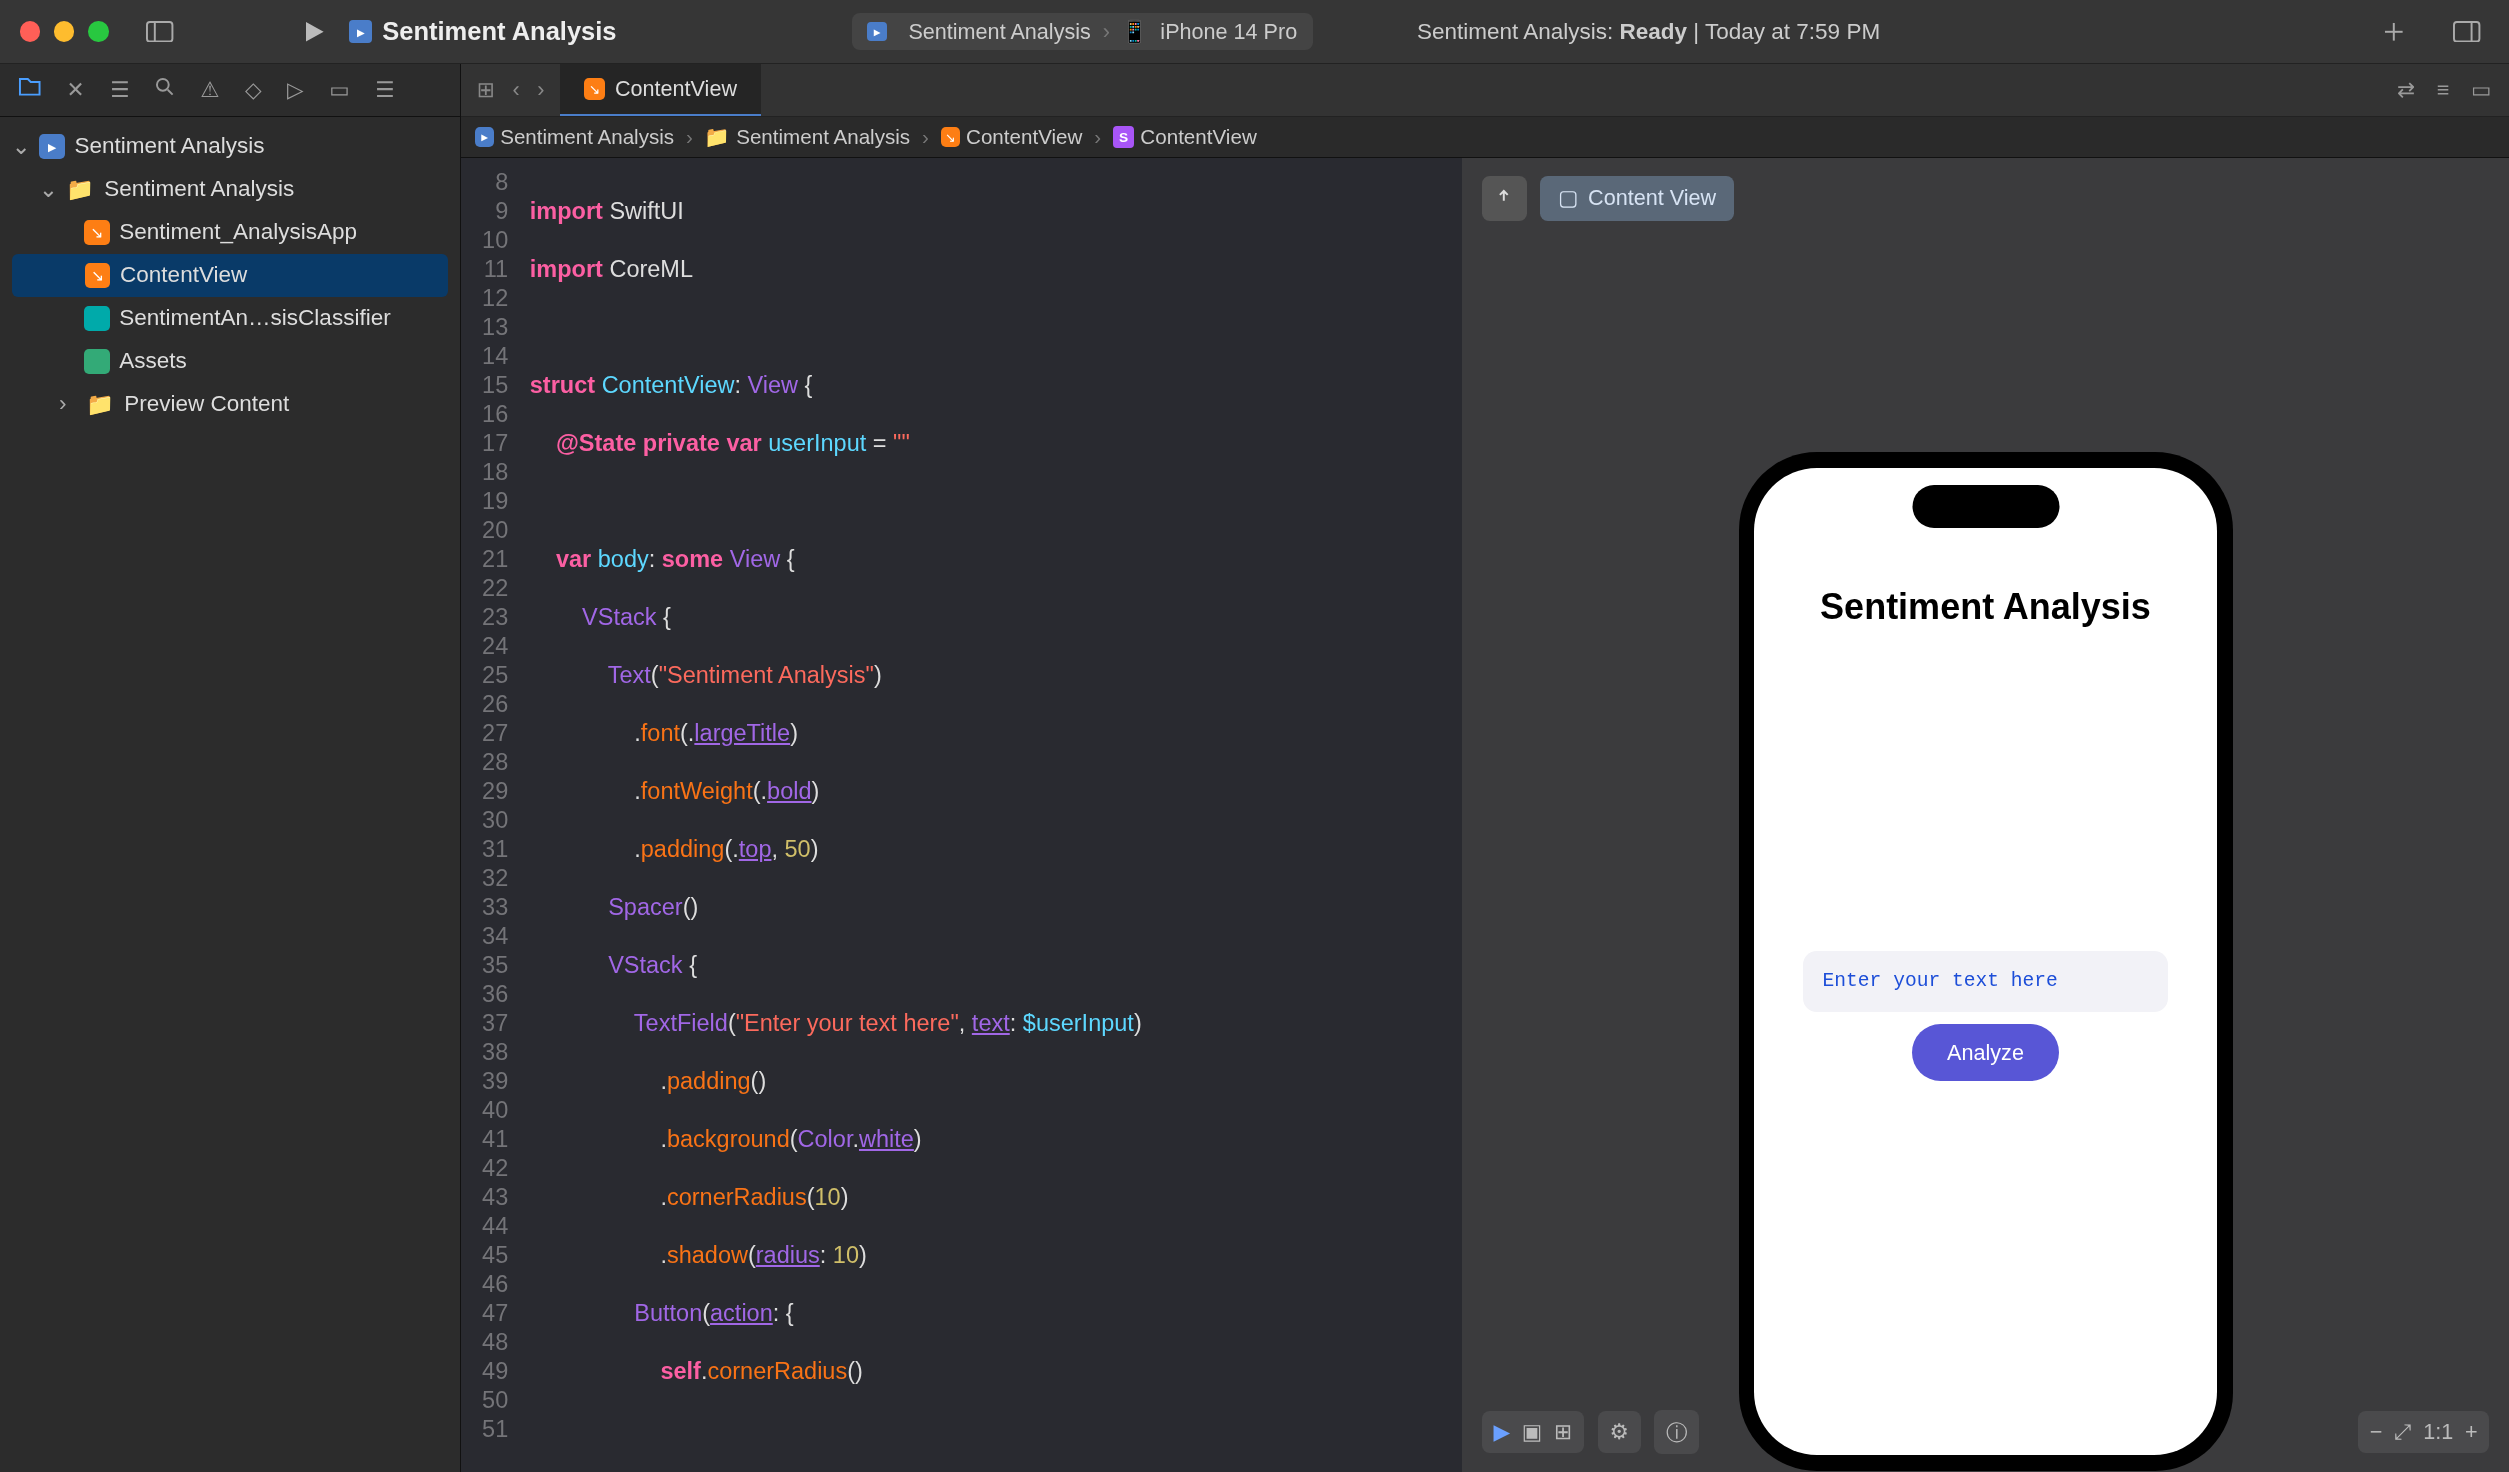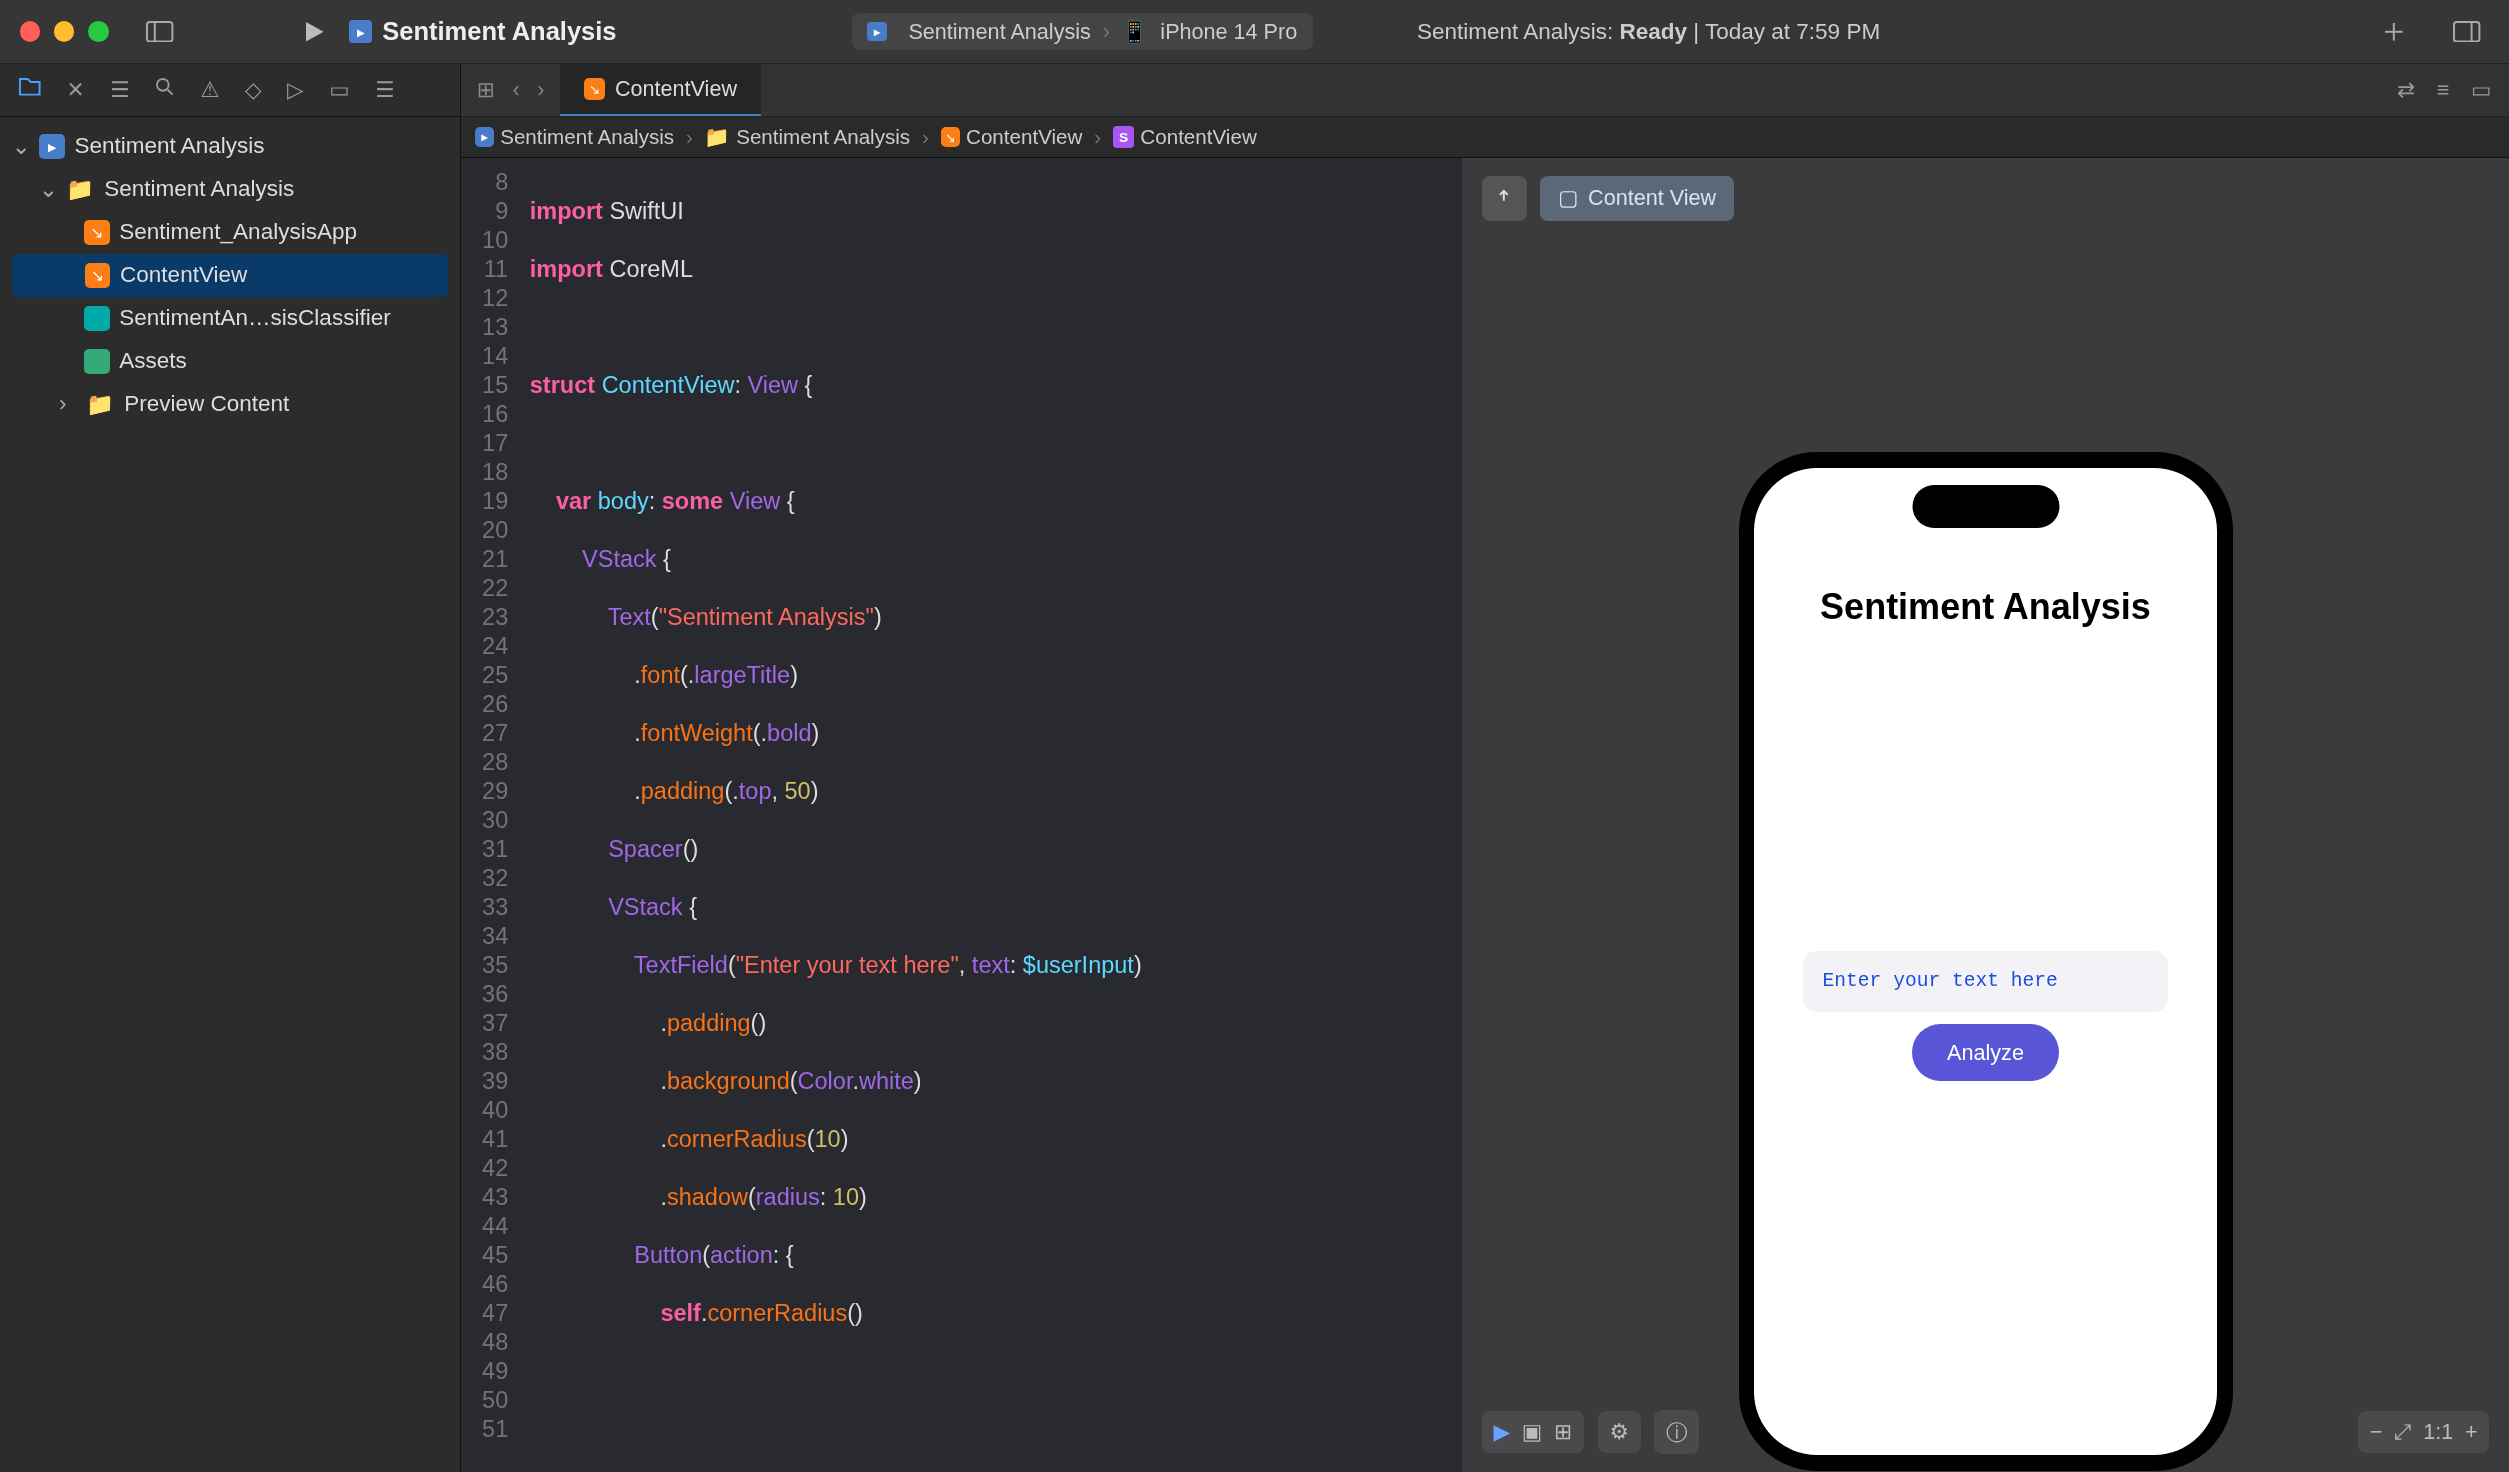--- a/index.html
+++ b/index.html
@@ -57,21 +57,21 @@
 .gutter { width: 59px; text-align: right; padding: 9.8px 11.8px 0 0; color: #747478; user-select: none; }
 .gutter div { height: 29px; }
 .code-lines { flex: 1; padding: 9.8px 0 0 9.8px; white-space: pre; }
 .code-lines div { height: 29px; }
 .kw { color: #fc5fa3; font-weight: bold; }
 .prop { color: #5dd8ff; }
 .str { color: #fc6a5d; }
 .num { color: #d0bf69; }
 .fn { color: #a167e6; }
 .attr { color: #f97316; }
-.param { color: #a167e6; }
+.param { color: #a167e6; text-decoration: underline; }
 .brace { color: #ddd; }
 
 
 .canvas-pane { flex: 1; background: #3b3b3d; position: relative; }
 .canvas-top-controls { position: absolute; top: 17.6px; left: 19.6px; display: flex; gap: 13.7px; align-items: center; }
 .pin-btn { width: 45px; height: 45px; background: #555; border-radius: 7.8px; display: flex; align-items: center; justify-content: center; color: #ddd; }
 .preview-label-chip { background: #5a6878; color: #d7e3f3; border-radius: 7.8px; padding: 9.8px 17.6px; display: flex; align-items: center; gap: 9.8px; font-size: 21.6px; }
 
 .phone { position: absolute; top: 294px; left: 50%; transform: translateX(-50%); width: 494px; height: 1019px; background: #000; border-radius: 78px; padding: 15.7px; }
 .phone-screen { width: 100%; height: 100%; background: #fff; border-radius: 63px; position: relative; overflow: hidden; }
@@ -277,20 +277,21 @@
             <div>48</div>
             <div>49</div>
             <div>50</div>
             <div>51</div>
           </div>
         <div class="code-lines">
 <div><span class="kw">import</span> SwiftUI</div>
 <div><span class="kw">import</span> CoreML</div>
 <div></div>
 <div><span class="kw">struct</span> <span class="prop">ContentView</span>: <span class="fn">View</span> <span class="brace">{</span></div>
+<div>    <span class="kw">@State</span> <span class="kw">private</span> <span class="kw">var</span> <span class="prop">userInput</span> = <span class="str">""</span></div>
 <div></div>
 <div>    <span class="kw">var</span> <span class="prop">body</span>: <span class="kw">some</span> <span class="fn">View</span> <span class="brace">{</span></div>
 <div>        <span class="fn">VStack</span> <span class="brace">{</span></div>
 <div>            <span class="fn">Text</span>(<span class="str">"Sentiment Analysis"</span>)</div>
 <div>                .<span class="attr">font</span>(.<span class="param">largeTitle</span>)</div>
 <div>                .<span class="attr">fontWeight</span>(.<span class="param">bold</span>)</div>
 <div>                .<span class="attr">padding</span>(.<span class="param">top</span>, <span class="num">50</span>)</div>
 <div>            <span class="fn">Spacer</span>()</div>
 <div>            <span class="fn">VStack</span> <span class="brace">{</span></div>
 <div>                <span class="fn">TextField</span>(<span class="str">"Enter your text here"</span>, <span class="param">text</span>: <span class="prop">$userInput</span>)</div>

